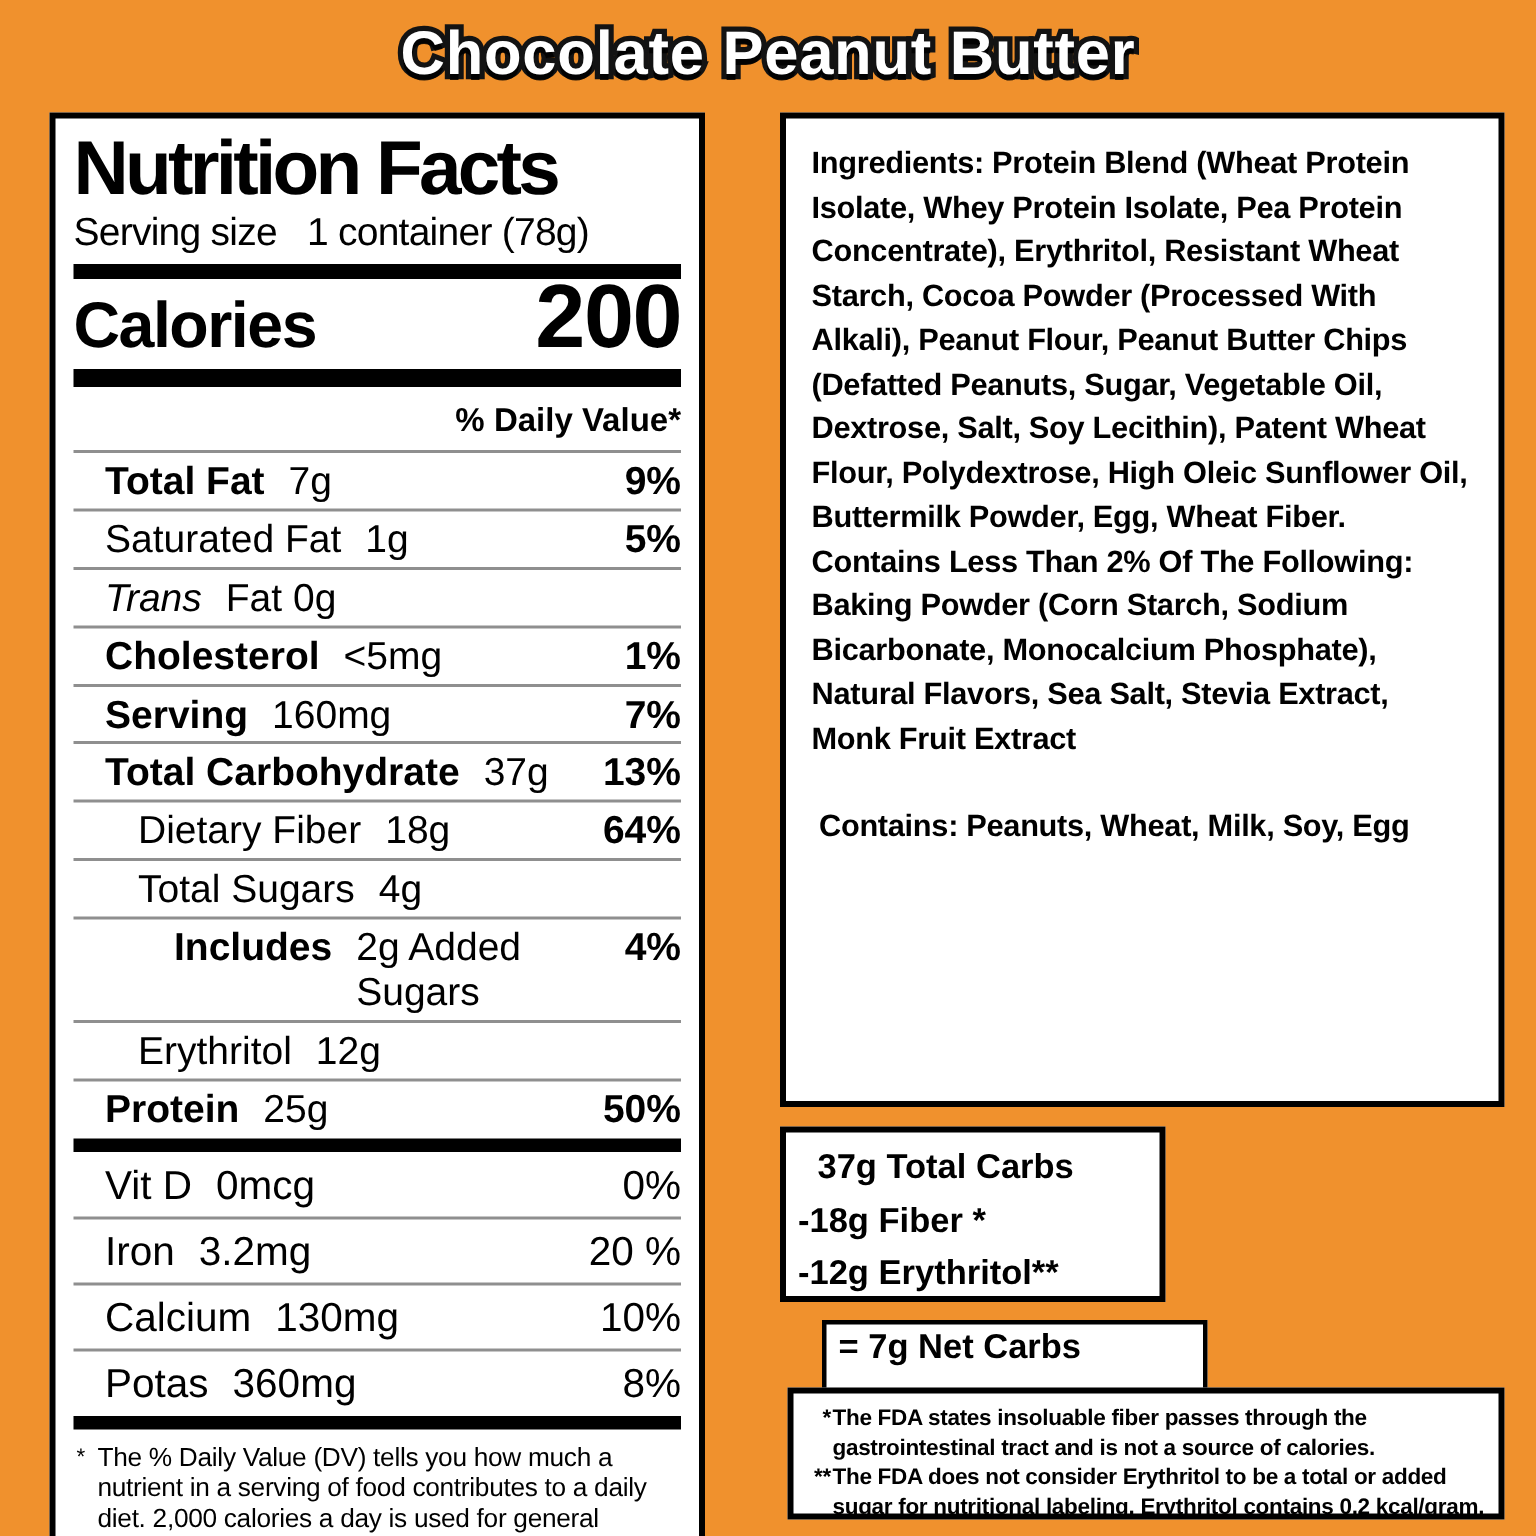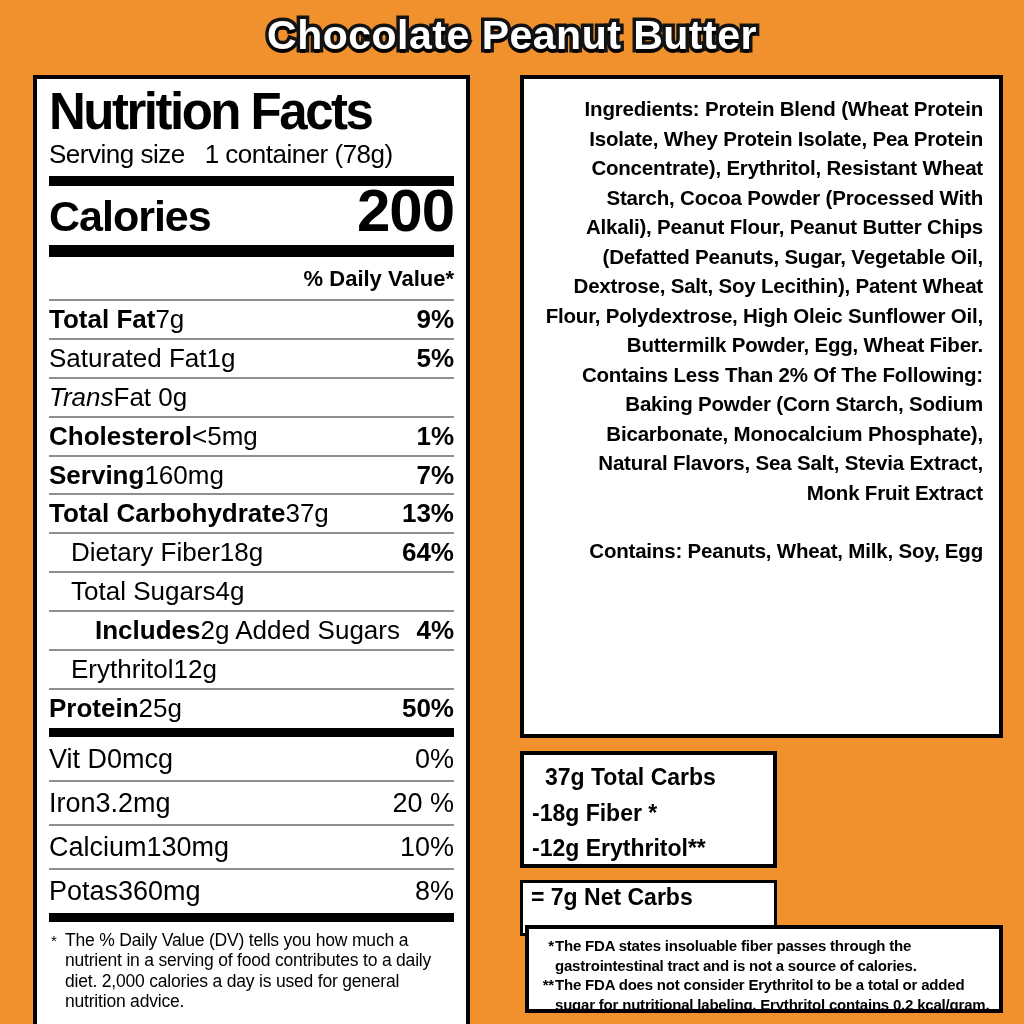--- a/index.html
+++ b/index.html
@@ -46,21 +46,21 @@
   .nf-cal-label { font-size: 43px; font-weight: 900; letter-spacing: -1px; }
   .nf-cal-value { font-size: 60px; font-weight: 900; letter-spacing: -1px; line-height: 0.95; }
   .nf-dv-header { text-align: right; font-size: 22px; font-weight: bold; padding: 9px 0 7px 0; }
 
   .nf-row {
     display: flex; justify-content: space-between; align-items: baseline;
     border-top: 2px solid #8f8f8f;
     padding: 4px 0 3px 0;
     font-size: 26px; line-height: 1.15;
   }
-  .nf-row .left { display: flex; gap: 0; align-items: baseline; }
+  .nf-row .left { display: flex; gap: 16px; align-items: baseline; margin-left: 21px; }
   .ind1 .left { padding-left: 22px; }
   .ind2 .left { padding-left: 46px; }
   .b { font-weight: bold; }
   .i { font-style: italic; }
   .pct { font-weight: bold; }
   .nf-row.vit { font-size: 27px; padding: 6px 0 5px 0; }
   .nf-row.vit .pct { font-weight: normal; }
   .nf-row.first { border-top: none; }
 
   .nf-footnote {
@@ -70,35 +70,34 @@
   .nf-footnote .marker { flex: 0 0 14px; font-size: 15px; padding-top: 2px; }
 
   
   .ing-panel {
     position: absolute; left: 520px; top: 75px;
     width: 483px; height: 663px;
     background: #fff; border: 4px solid #000;
     padding: 15px 16px 0 17px;
     font-size: 20.5px; font-weight: bold; line-height: 1.44;
     letter-spacing: -0.2px;
-    text-align: right;
   }
   .ing-contains { margin-top: 29px; padding-left: 5px; }
 
   
   .carbs-box {
     position: absolute; left: 520px; top: 751px;
     width: 257px; height: 117px;
     background: #fff; border: 4px solid #000;
     padding: 5px 8px;
     font-size: 23px; font-weight: bold; line-height: 1.55;
   }
   .carbs-line.pos { padding-left: 13px; }
   .net-box {
-    position: absolute; left: 520px; top: 880px;
+    position: absolute; left: 548px; top: 880px;
     width: 257px; height: 56px;
     background: #fff; border: 3px solid #000;
     padding: 1px 8px;
     font-size: 23px; font-weight: bold;
   }
 
   
   .fda-box {
     position: absolute; left: 525px; top: 925px;
     width: 478px; height: 88px;

